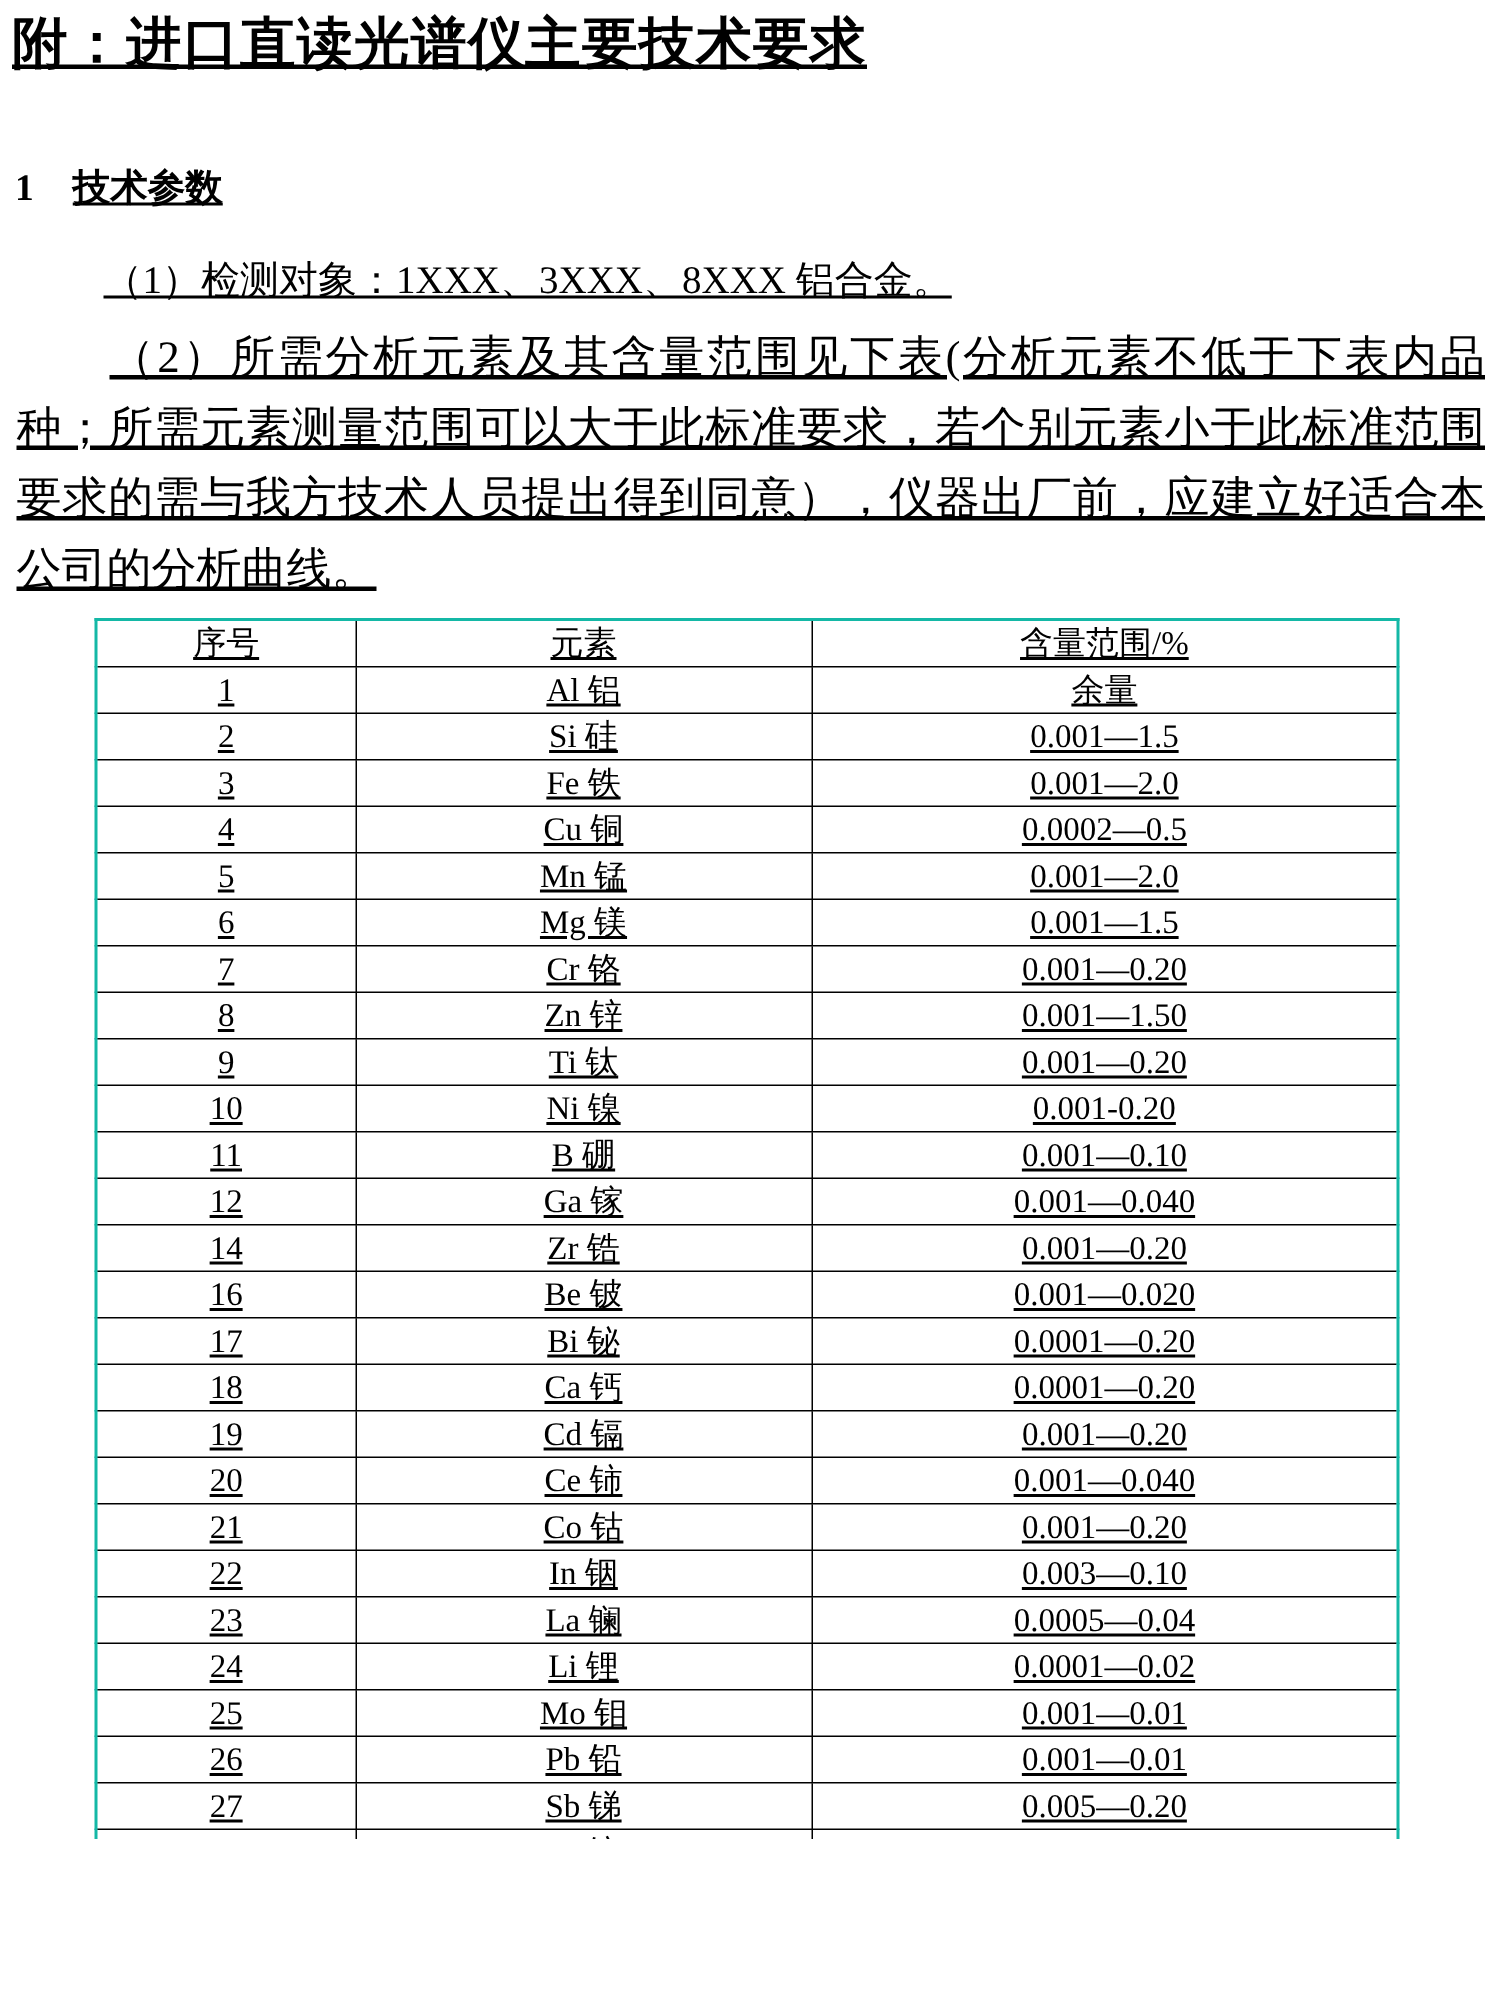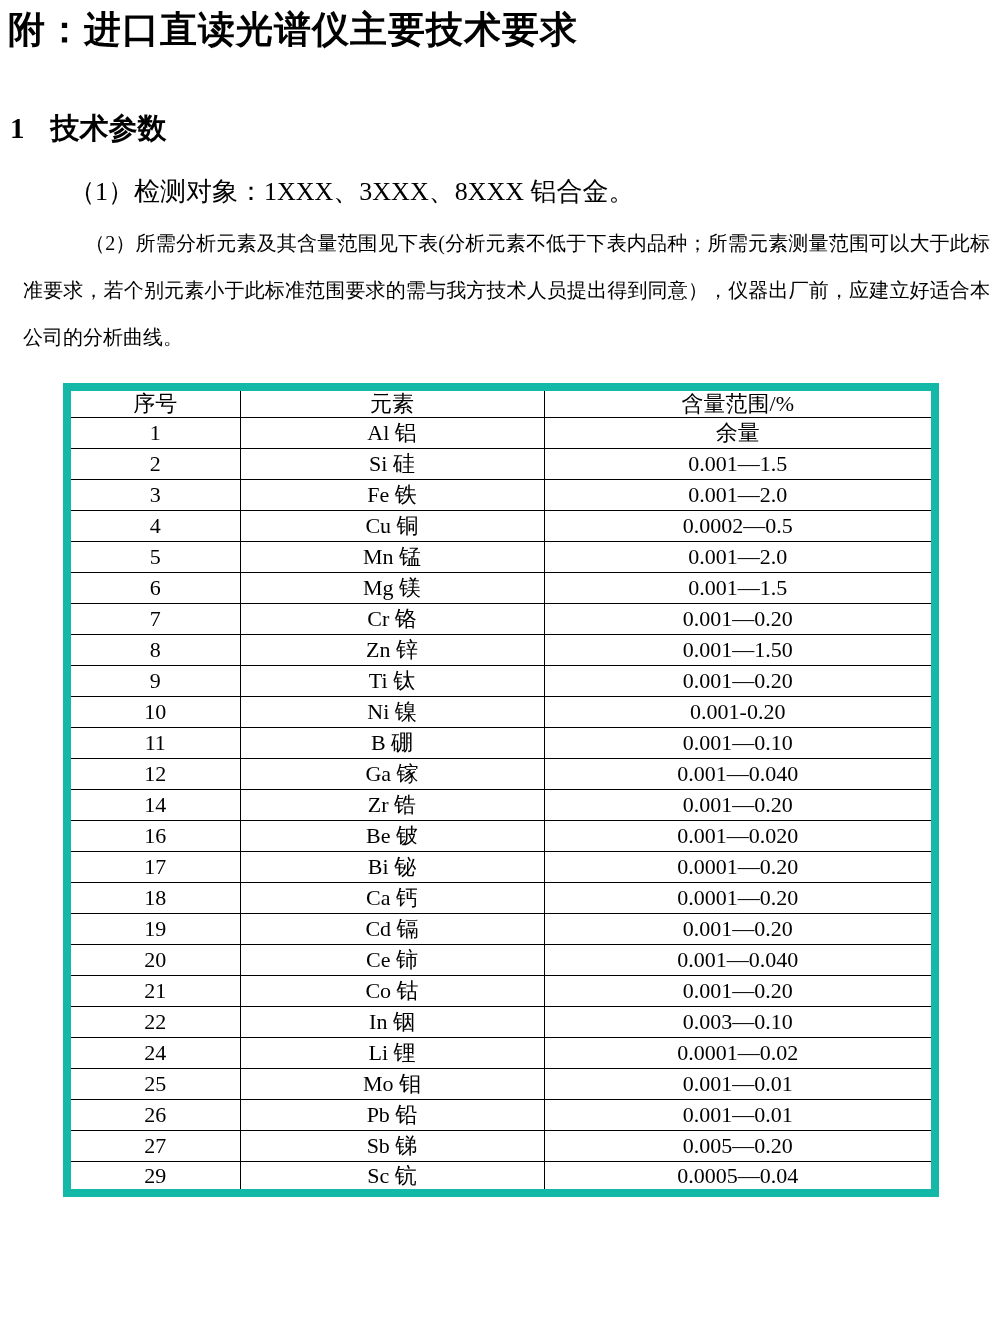--- a/index.html
+++ b/index.html
@@ -10,55 +10,56 @@
     color: #000000;
     font-family: "Liberation Serif", serif;
   }
   .page {
     position: relative;
     width: 1000px;
     height: 1226px;
     background: #ffffff;
     overflow: hidden;
     padding: 6px 10px 0 7px;
+    text-decoration: underline;
   }
   .doc-title {
     margin: 2px 0 0 1px;
     font-size: 37px;
     font-weight: bold;
     letter-spacing: 1px;
     line-height: 1.2;
     font-family: "Liberation Serif", serif;
   }
   .section-heading {
     margin: 60px 0 0 3px;
-    font-size: 29px;
+    font-size: 25px;
     font-weight: bold;
     line-height: 1.15;
   }
   .section-number { display: inline-block; margin-right: 26px; }
   .para-1 {
     margin: 30px 0 0 0;
     font-size: 26px;
     line-height: 1.2;
     text-indent: 62px;
   }
   .para-2 {
-    margin: 13px 0 0 16px;
-    font-size: 20px;
+    margin: 13px 0 0 4px;
+    font-size: 30px;
     line-height: 47px;
     text-indent: 62px;
     text-align: justify;
   }
   table.elements {
     border-collapse: collapse;
     table-layout: fixed;
     width: 868px;
-    margin: 22px 0 0 56px;
-    border: 8px solid #14b8a6;
+    margin: 9px 0 0 56px;
+    border: 2px solid #14b8a6;
   }
   table.elements th,
   table.elements td {
     border: 1px solid #000;
     height: 31px;
     padding: 0 2px;
     text-align: center;
     vertical-align: middle;
     font-size: 22px;
     font-weight: normal;
@@ -193,20 +194,25 @@
           <td>21</td>
           <td>Co 钴</td>
           <td>0.001—0.20</td>
         </tr>
         <tr>
           <td>22</td>
           <td>In 铟</td>
           <td>0.003—0.10</td>
         </tr>
         <tr>
+          <td>23</td>
+          <td>La 镧</td>
+          <td>0.0005—0.04</td>
+        </tr>
+        <tr>
           <td>24</td>
           <td>Li 锂</td>
           <td>0.0001—0.02</td>
         </tr>
         <tr>
           <td>25</td>
           <td>Mo 钼</td>
           <td>0.001—0.01</td>
         </tr>
         <tr>

